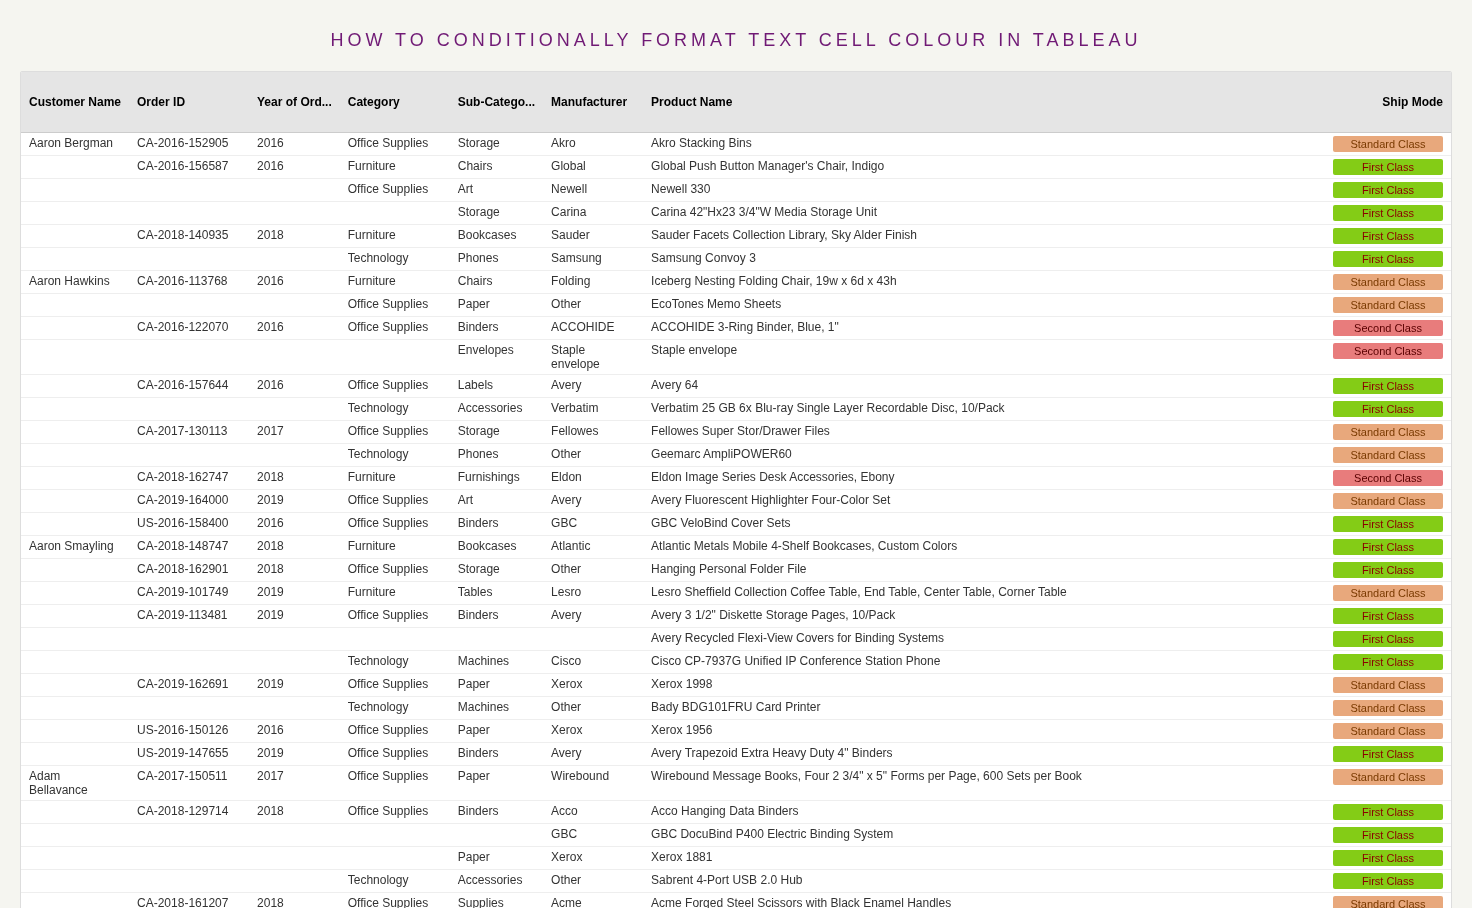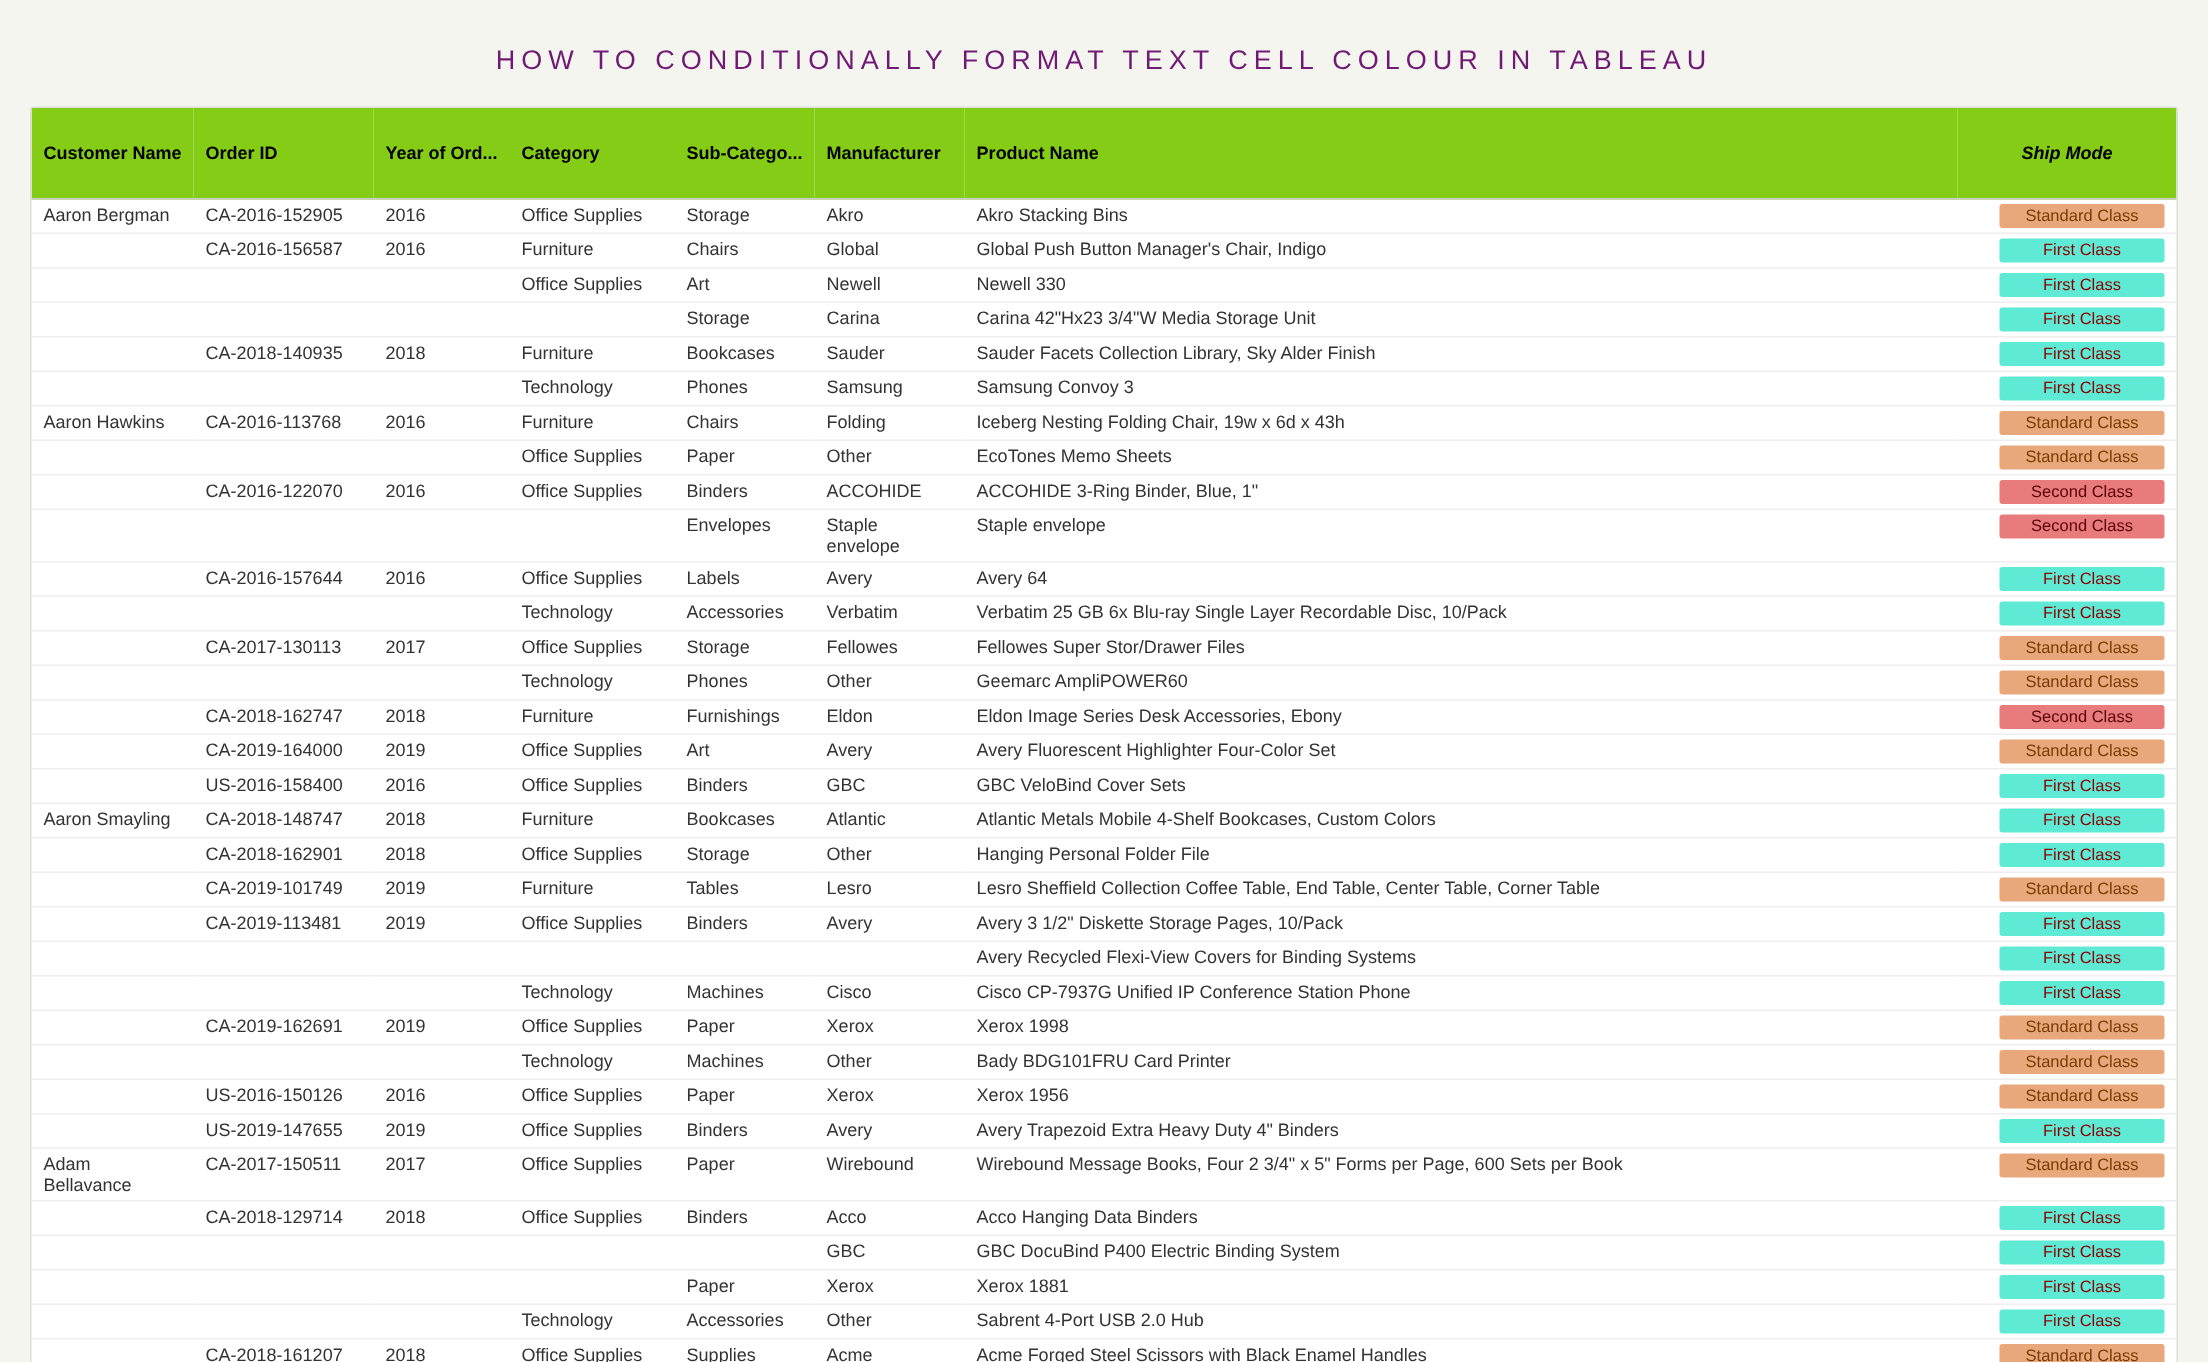--- a/index.html
+++ b/index.html
@@ -23,32 +23,31 @@
       border: 1px solid #ddd;
       border-radius: 2px;
       overflow: hidden;
     }
     table {
       width: 100%;
       border-collapse: collapse;
       font-size: 12px;
     }
     thead tr th {
-      background: #84cc16;
+      background: #e5e5e5;
       font-weight: bold;
       font-size: 12px;
       padding: 23px 8px;
       border-bottom: 1px solid #ccc;
       text-align: left;
       vertical-align: bottom;
       white-space: nowrap;
     }
     thead tr th:last-child {
-      text-align: center;
-      font-style: italic;
+      text-align: right;
     }
     tbody tr td {
       padding: 3px 8px;
       border-bottom: 1px solid #eee;
       vertical-align: top;
       color: #333;
       font-size: 12px;
     }
     tbody tr:last-child td {
       border-bottom: none;
@@ -58,21 +57,21 @@
       padding: 2px 10px;
       border-radius: 2px;
       font-size: 11px;
       font-weight: 500;
       text-align: center;
       white-space: nowrap;
       min-width: 110px;
       margin-left: 20px;
     }
     .ship-standard { background: #e8a87c; color: #7a3a00; }
-    .ship-first { background: #5eead4; color: #8b0000; }
+    .ship-first { background: #84cc16; color: #8b0000; }
     .ship-second { background: #e87c7c; color: #5a0000; }
     .col-customer { width: 100px; }
     .col-order { width: 120px; }
     .col-year { width: 50px; }
     .col-category { width: 110px; }
     .col-subcat { width: 90px; }
     .col-mfr { width: 100px; }
     .col-product { width: auto; }
     .col-ship { width: 140px; text-align: center; }
   </style>

